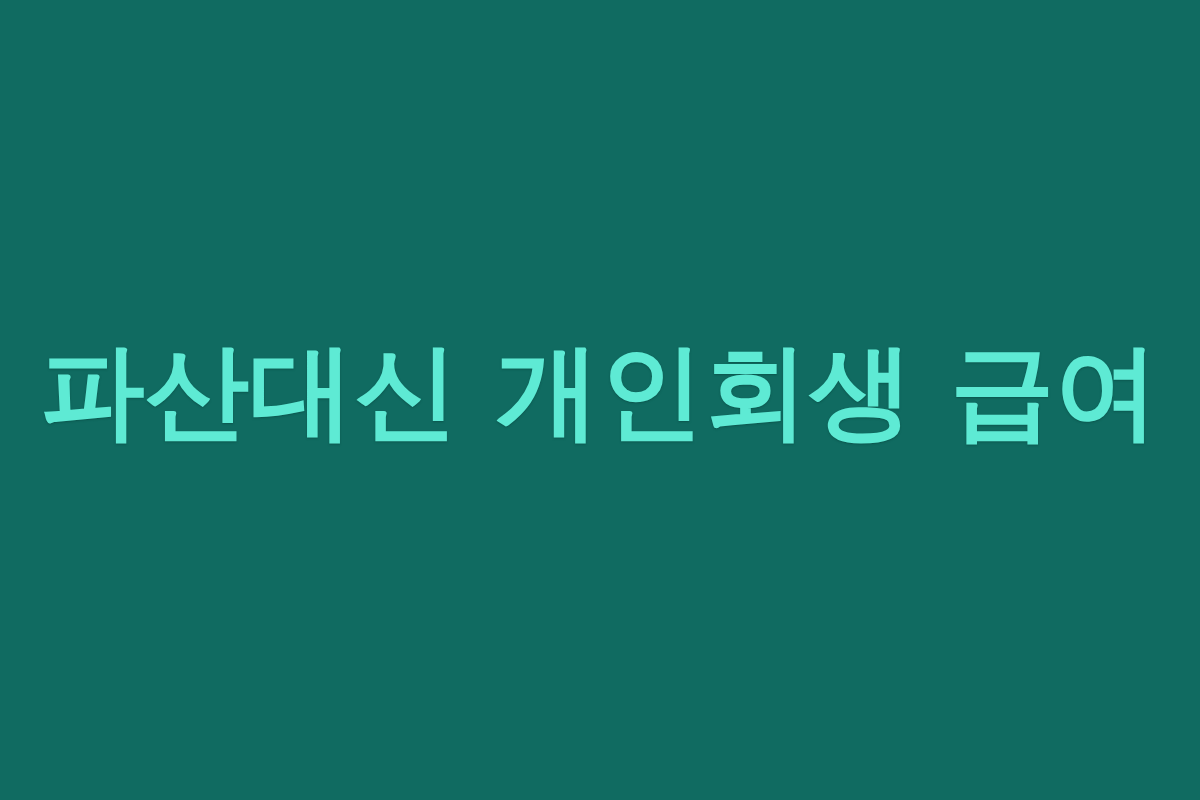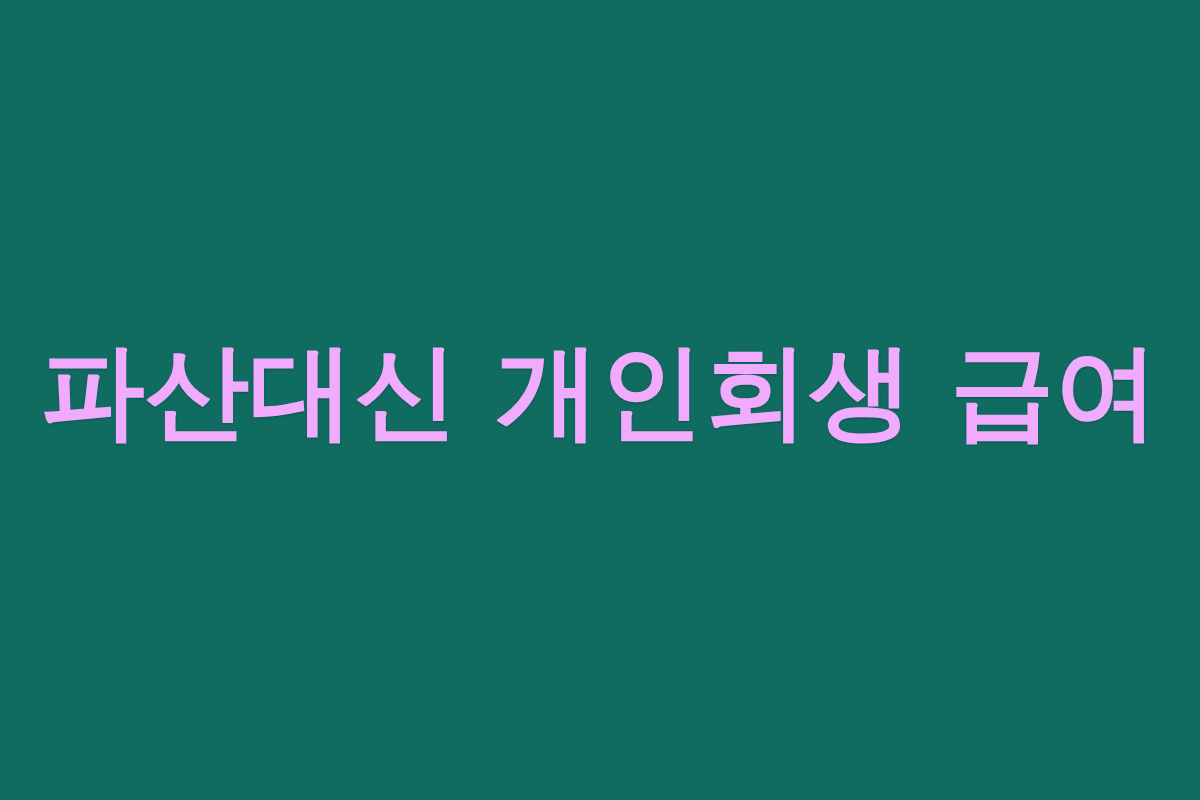--- a/index.html
+++ b/index.html
@@ -44,15 +44,15 @@
     white-space: nowrap;
     
     text-shadow: 0 1px 2px rgba(8, 70, 62, 0.55);
   }
 </style>
 </head>
 <body>
 
 <div id="canvas" style="background: rgb(16, 107, 97);">
   <div id="title-block">
-    <span class="title-line" style="color: #f0abfc;">파산대신 개인회생 급여</span>
+    <span class="title-line" style="color: #5eead4;">파산대신 개인회생 급여</span>
   </div>
 </div>
 
 </body></html>

